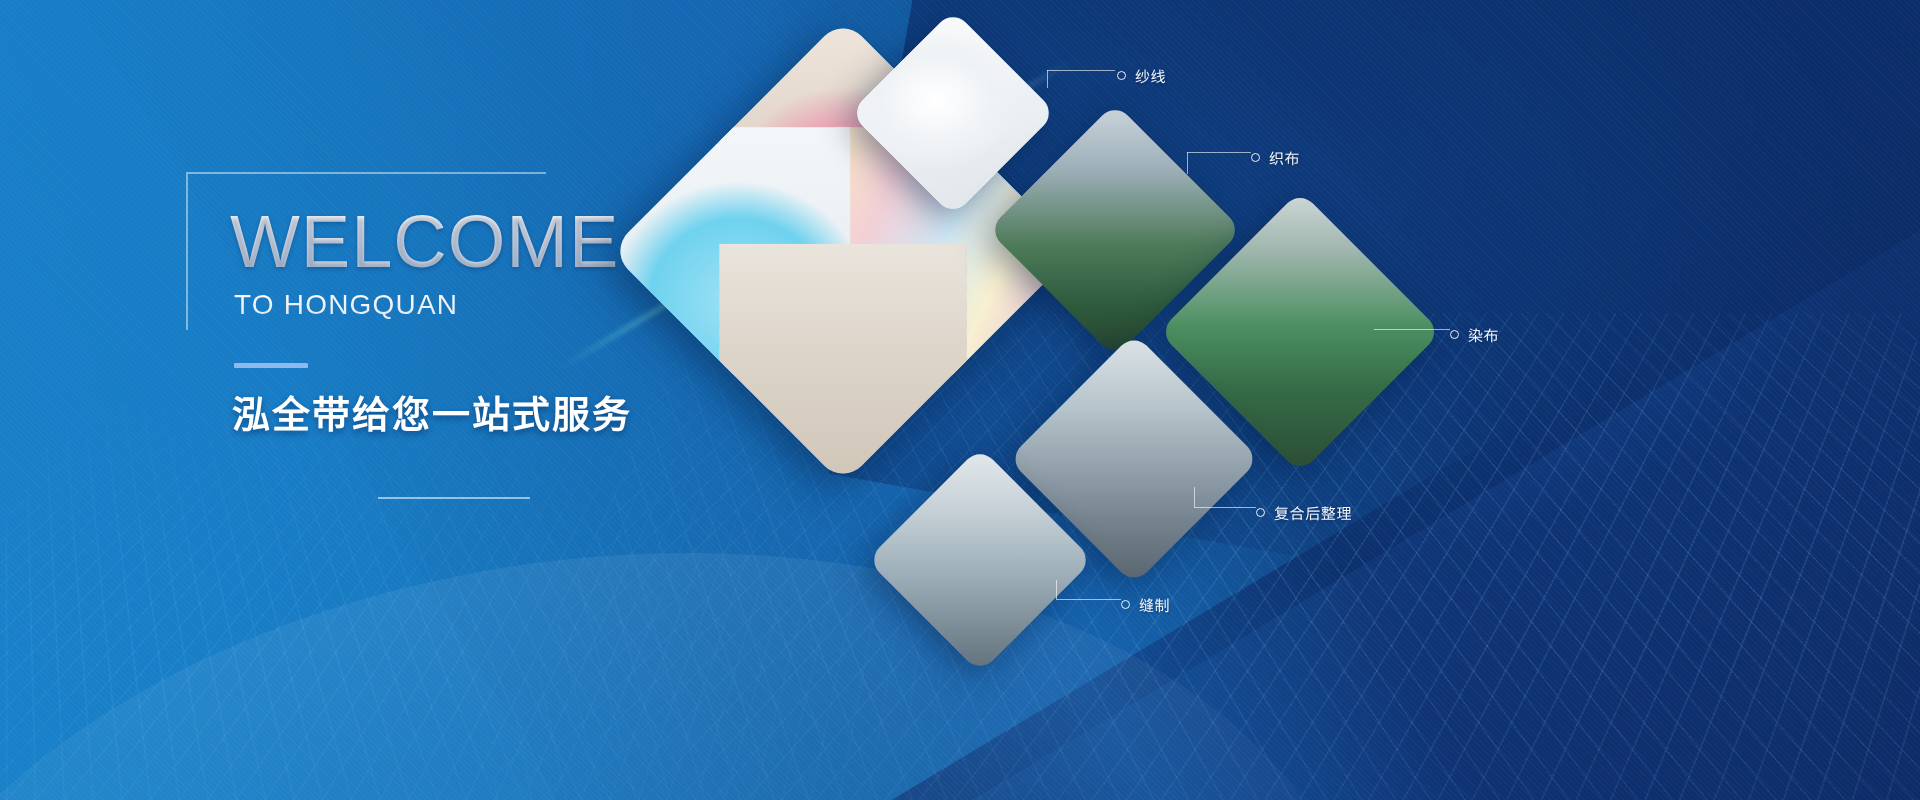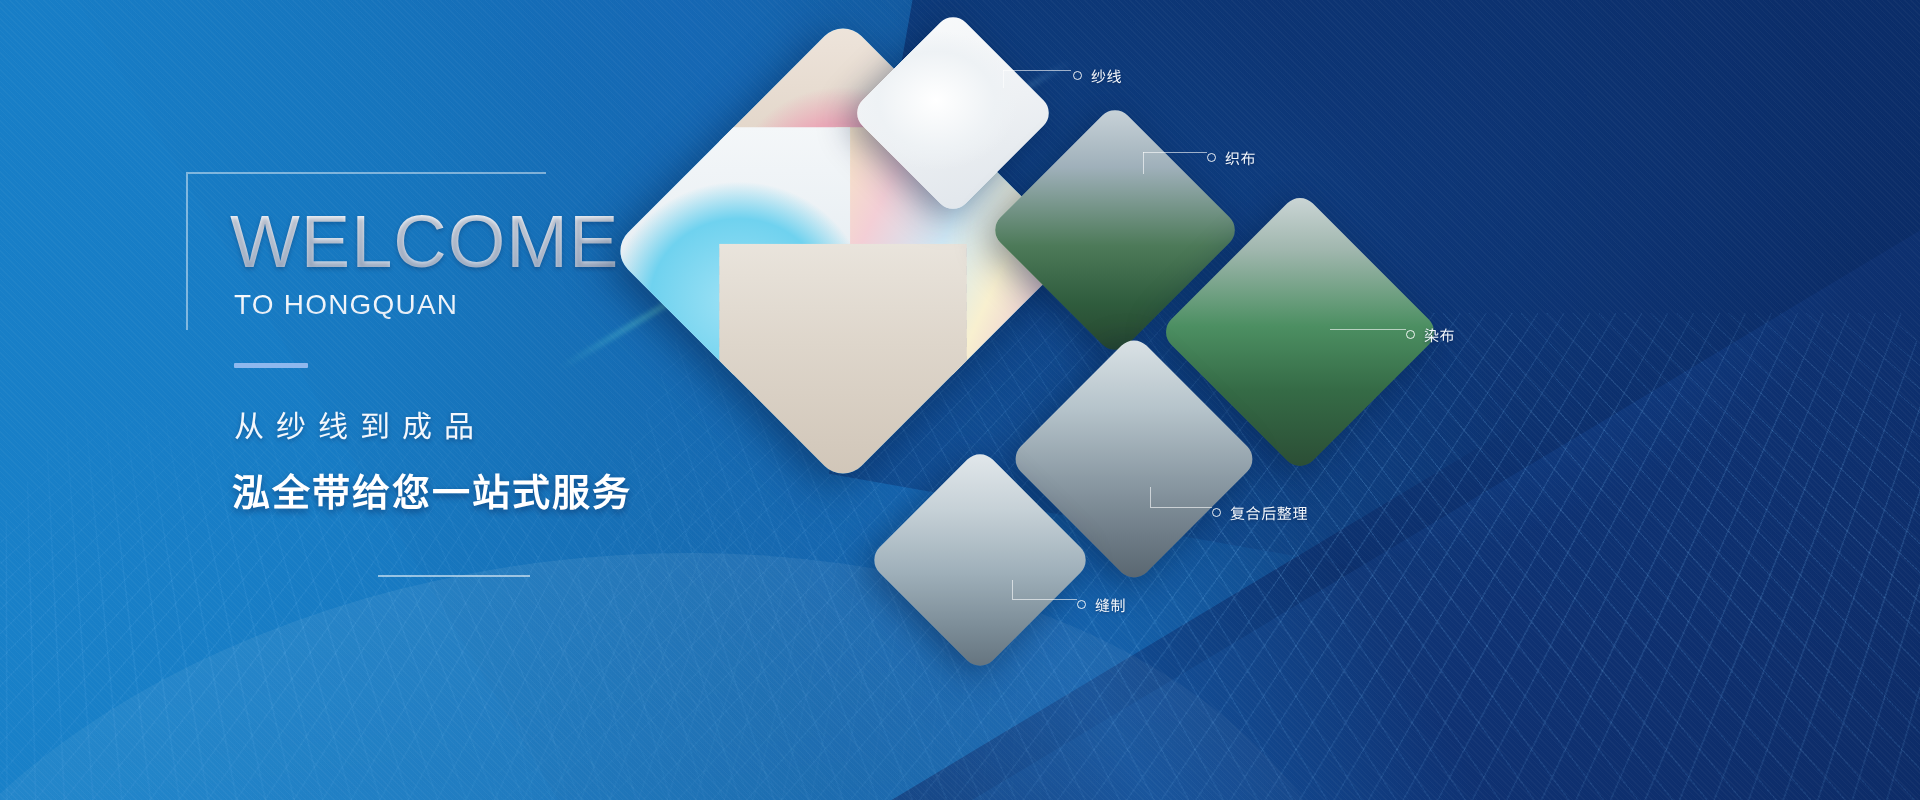--- a/index.html
+++ b/index.html
@@ -199,21 +199,21 @@
     position:absolute; left:-8%; bottom:-14%; width:118%; height:58%;
     background:#1179c2; border-radius:50% 50% 0 0 / 70% 65% 0 0; transform:rotate(-6deg);
   }
   .tpu .label{
     position:absolute; left:0; right:0; bottom:30px; text-align:center;
     color:#fff; font-size:17px; font-weight:700; letter-spacing:.5px;
     text-shadow:0 1px 3px rgba(0,30,70,.5);
   }
 
   
-  .callouts{ position:absolute; inset:0; pointer-events:none; }
+  .callouts{ position:absolute; inset:0; pointer-events:none;margin-left:44px; }
   .callout{ position:absolute; display:flex; align-items:center; gap:9px; }
   .callout .dot{
     width:9px; height:9px; border-radius:50%;
     border:1.5px solid rgba(255,255,255,.92); background:transparent; flex:0 0 auto;
   }
   .callout .txt{
     color:#f2f6fb; font-size:15px; letter-spacing:.6px; white-space:nowrap;
     text-shadow:0 1px 3px rgba(0,25,70,.55);
   }
   .lead{ position:absolute; height:1px; background:rgba(255,255,255,.6); }
@@ -245,21 +245,20 @@
       <div class="streak2"></div>
       <div class="core"></div>
     </div>
   </div>
 
   <div class="copy">
     <div class="frame"></div>
     <div class="welcome">WELCOME</div>
     <div class="sub-en">TO HONGQUAN</div>
     <div class="rule-sm"></div>
-    <div class="cn-1">从纱线到成品</div>
     <div class="cn-2">泓全带给您一站式服务</div>
     <div class="rule-lg"></div>
   </div>
 
   <div class="cluster">
 
     <div class="dia dia-main">
       <div class="quad q-tl">
           <div class="q-in sc-bed"></div>
         </div>

